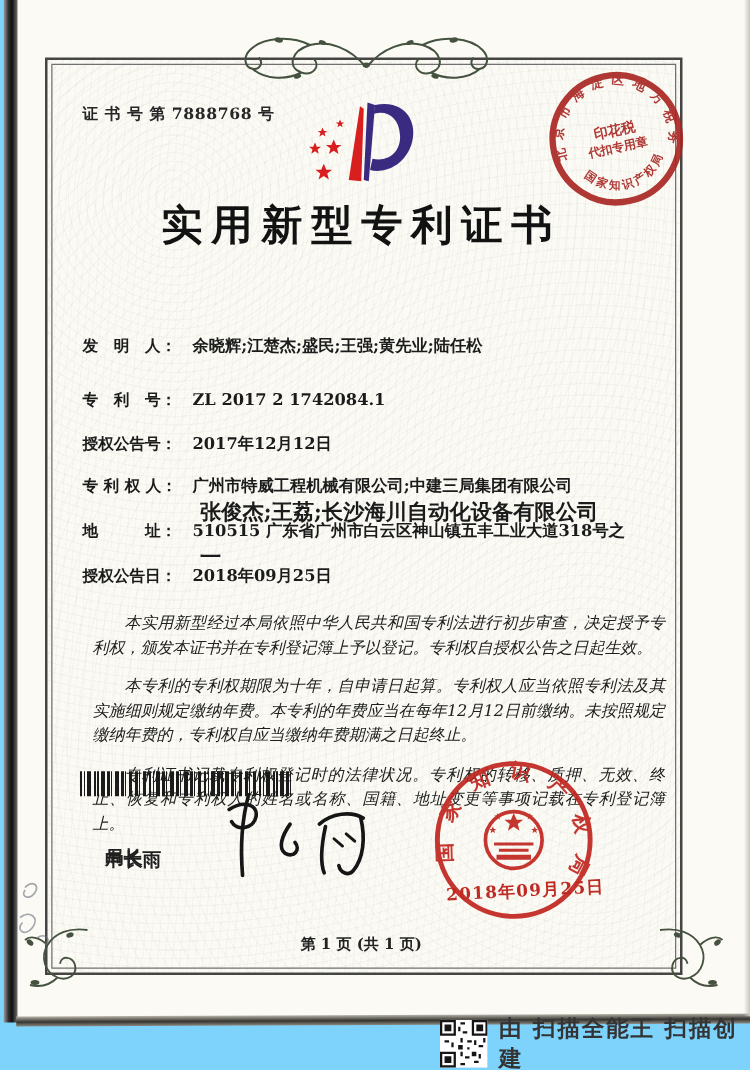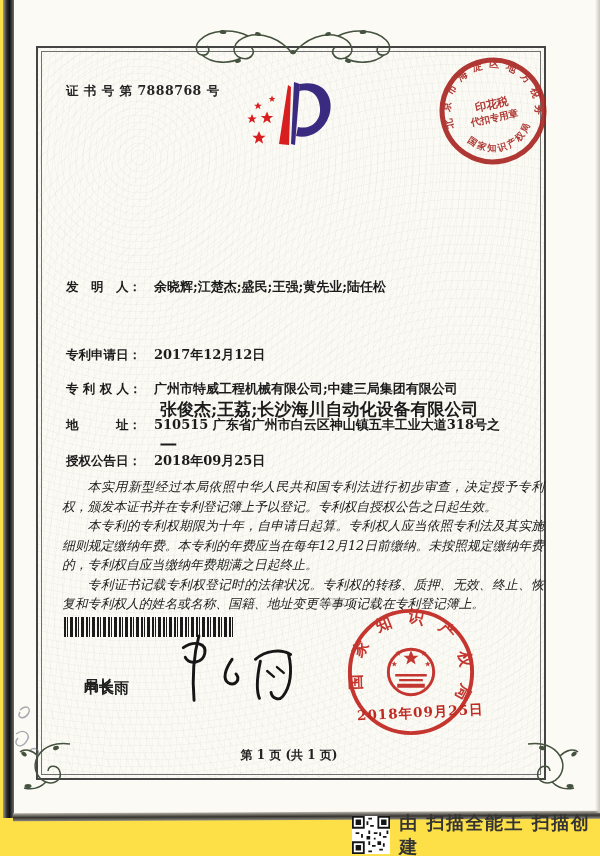--- a/index.html
+++ b/index.html
@@ -1,16 +1,16 @@
 <!DOCTYPE html>
 <html><head>
 <meta charset="utf-8">
 <style>
   html,body{margin:0;padding:0;background:#ffffff;}
-  .stage{position:relative;width:600px;height:856px;background:#fde047;overflow:hidden;
+  .stage{position:relative;width:600px;height:856px;background:#7dd3fc;overflow:hidden;
          font-family:"DejaVu Serif","Liberation Serif",serif;color:#1d1d1d;}
   .paper{position:absolute;left:6px;top:0;right:0;height:816px;background:#fbfaf4;}
   .spine{position:absolute;left:3px;top:0;width:11px;height:818px;
          background:linear-gradient(90deg,#9a9a9a 0%,#2e2e2e 35%,#101010 60%,#6f6f6f 100%);}
   .bottom-edge{position:absolute;left:13px;top:812px;width:587px;height:8px;
          background:linear-gradient(180deg,#b7b3aa,#35342f 55%,#8d8a82);transform:rotate(-0.25deg);}
   .right-edge{position:absolute;right:0;top:0;width:5px;height:813px;
          background:linear-gradient(90deg,rgba(0,0,0,0),#c9c6be);}
   .frame{position:absolute;left:36px;top:46px;width:506px;height:730px;border:2px solid #454545;
          background:
@@ -21,21 +21,21 @@
   .abs{position:absolute;}
   .cert-no{left:66px;top:83px;font-size:12.5px;font-weight:600;letter-spacing:.5px;color:#262626;}
   .title{left:36px;top:158px;width:506px;text-align:center;font-size:33px;font-weight:700;
          letter-spacing:7px;color:#121212;}
   .row{left:66px;right:58px;font-size:13px;font-weight:700;color:#1b1b1b;white-space:nowrap;}
   .lab{display:inline-block;width:88px;font-size:12.5px;}
   .cont{left:160px;font-size:17px;font-weight:700;color:#1b1b1b;}
   .grant-right{position:absolute;left:284px;top:0;white-space:nowrap;}
   .paras{left:62px;right:56px;top:477px;font-size:12.8px;line-height:19.5px;
          font-style:italic;color:#202020;text-align:justify;word-break:break-all;}
-  .paras p{margin:0;text-indent:2em;}
+  .paras p{margin:12px;text-indent:2em;}
   .barcode{left:64px;top:617px;width:170px;height:20px;
          background:repeating-linear-gradient(90deg,#1b1b1b 0 2px,transparent 2px 3px,#1b1b1b 3px 4px,
             transparent 4px 6px,#1b1b1b 6px 9px,transparent 9px 11px);}
   .director{left:84px;font-size:15px;font-weight:700;color:#202020;}
   .seal-date{left:357px;top:704px;font-size:13.5px;font-weight:700;color:#bf2a22;
          letter-spacing:1px;transform:rotate(-3deg);white-space:nowrap;}
   .page-num{left:36px;top:747px;width:506px;text-align:center;font-size:12px;font-weight:600;color:#222;}
   .scan-credit{left:352px;top:811px;display:flex;align-items:center;gap:9px;}
   .credit-text{font-size:18px;font-weight:700;color:#343434;letter-spacing:1.5px;
          font-family:"DejaVu Serif",serif;}
@@ -94,26 +94,30 @@
     <polygon points="63,7 66,9 64,67 54,66" fill="#d81e1e"></polygon>
     <polygon points="69,4 75,6 70,67 66,66" fill="#3b2b80"></polygon>
     <path d="M75,6 C100,1 110,21 104,38 C98,55 82,61 71,58 L73,49 C87,52 96,42 95,30 C94,16 85,10 74,13 Z" fill="#3b2b80"></path>
     <use href="#star" transform="translate(47,21) scale(3.5)" fill="#d81e1e"></use>
     <use href="#star" transform="translate(33,28) scale(4)" fill="#d81e1e"></use>
     <use href="#star" transform="translate(27,41) scale(5)" fill="#d81e1e"></use>
     <use href="#star" transform="translate(42,40) scale(6.5)" fill="#d81e1e"></use>
     <use href="#star" transform="translate(34,60) scale(7)" fill="#d81e1e"></use>
   </svg>
 
-
-  <div class="abs row" style="top:278px">
+  <div class="abs title">实用新型专利证书</div>
+
+  <div class="abs row" style="top:268px">
     <span class="lab">发　明　人：</span><span>余晓辉;江楚杰;盛民;王强;黄先业;陆任松</span>
   </div>
+  <div class="abs row" style="top:312px">
+    <span class="lab">专　利　号：</span><span>ZL 2017 2 1742084.1</span>
+  </div>
   <div class="abs row" style="top:346px">
-    <span class="lab">专利申请日：</span><span>2017年12月12日</span>
+    <span class="lab">授权公告号：</span><span>2017年12月12日</span>
   </div>
   <div class="abs row" style="top:380px">
     <span class="lab">专 利 权 人：</span><span>广州市特威工程机械有限公司;中建三局集团有限公司</span>
   </div>
   <div class="abs cont" style="top:398px">张俊杰;王荔;长沙海川自动化设备有限公司</div>
   <div class="abs row" style="top:416px">
     <span class="lab">地　　　址：</span><span>510515 广东省广州市白云区神山镇五丰工业大道318号之</span>
   </div>
   <div class="abs cont" style="top:434px">一</div>
 

